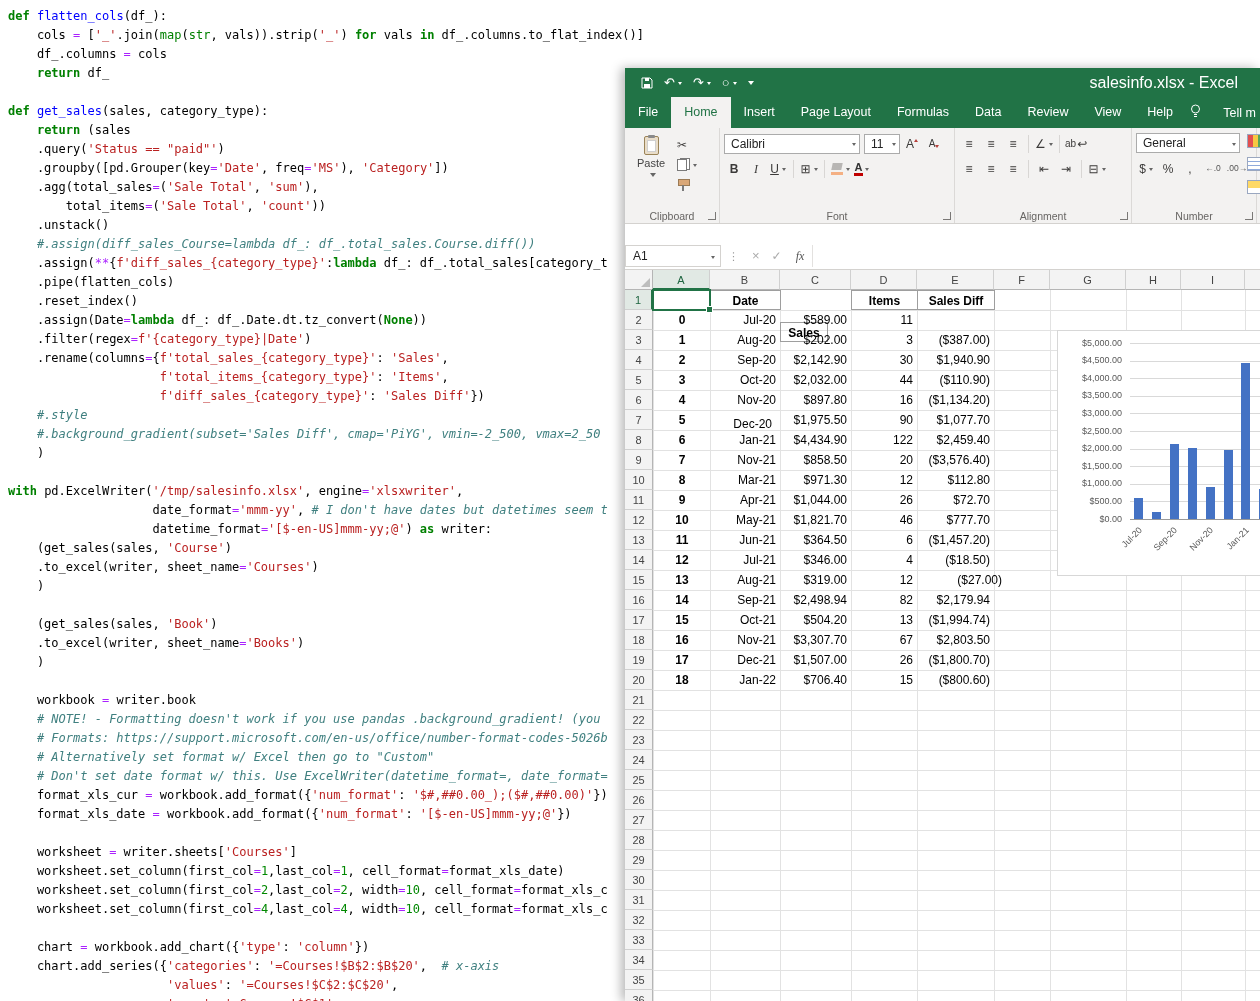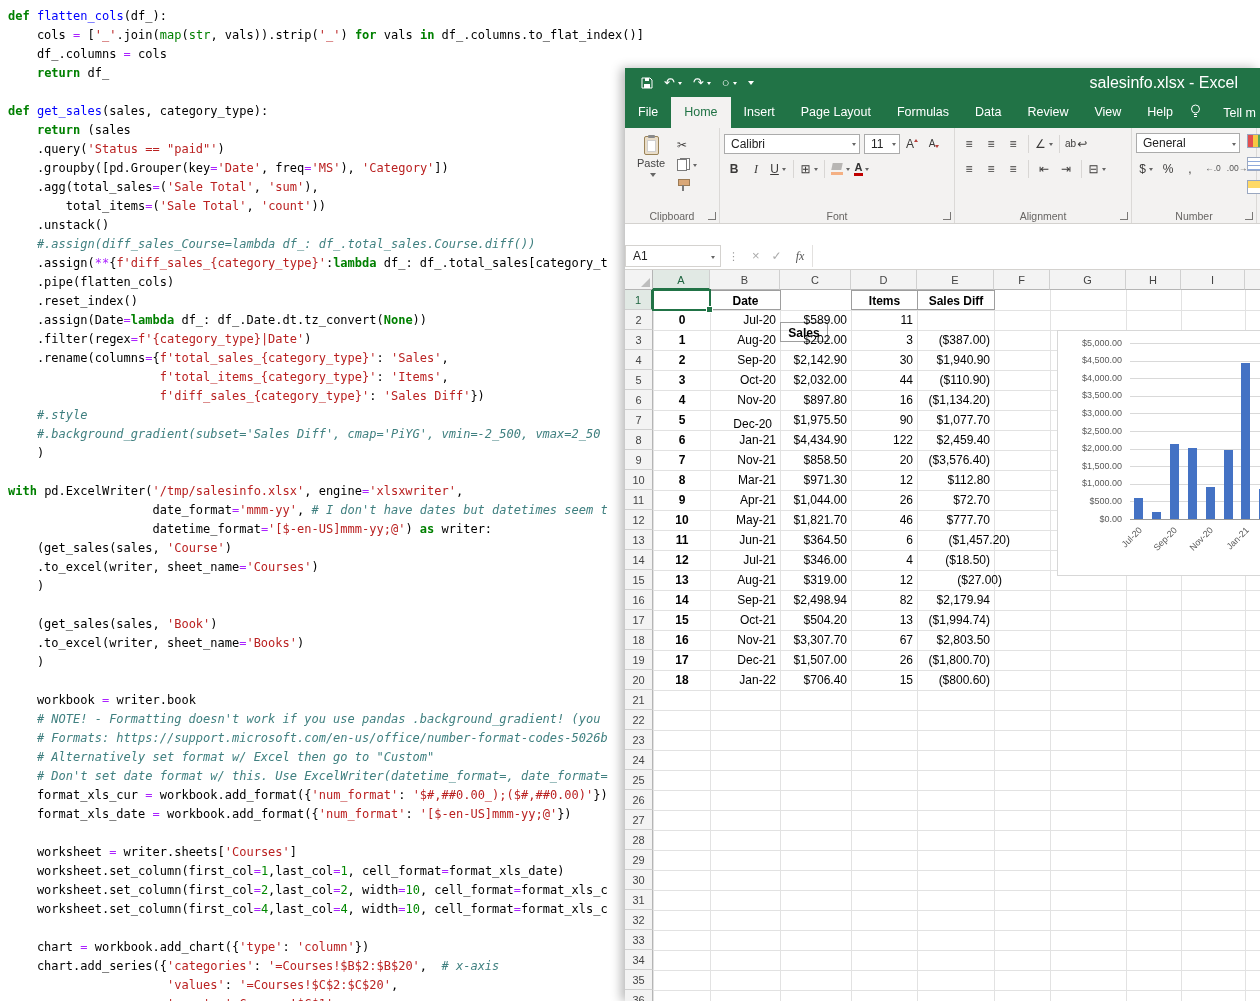--- a/index.html
+++ b/index.html
@@ -455,21 +455,21 @@
         <div class="cell c-right" style="left: 292px; top: 220px; width: 78px;">$72.70</div>
         <div class="cell c-idx" style="left: 28px; top: 240px; width: 58px;">10</div>
         <div class="cell c-right" style="left: 85px; top: 240px; width: 71px;">May-21</div>
         <div class="cell c-right" style="left: 155px; top: 240px; width: 72px;">$1,821.70</div>
         <div class="cell c-right" style="left: 226px; top: 240px; width: 67px;">46</div>
         <div class="cell c-right" style="left: 292px; top: 240px; width: 78px;">$777.70</div>
         <div class="cell c-idx" style="left: 28px; top: 260px; width: 58px;">11</div>
         <div class="cell c-right" style="left: 85px; top: 260px; width: 71px;">Jun-21</div>
         <div class="cell c-right" style="left: 155px; top: 260px; width: 72px;">$364.50</div>
         <div class="cell c-right" style="left: 226px; top: 260px; width: 67px;">6</div>
-        <div class="cell c-right" style="left: 292px; top: 260px; width: 78px; margin-left: 20px;">($1,457.20)</div>
+        <div class="cell c-right" style="left: 292px; top: 260px; width: 78px;">($1,457.20)</div>
         <div class="cell c-idx" style="left: 28px; top: 280px; width: 58px;">12</div>
         <div class="cell c-right" style="left: 85px; top: 280px; width: 71px;">Jul-21</div>
         <div class="cell c-right" style="left: 155px; top: 280px; width: 72px;">$346.00</div>
         <div class="cell c-right" style="left: 226px; top: 280px; width: 67px;">4</div>
         <div class="cell c-right" style="left: 292px; top: 280px; width: 78px;">($18.50)</div>
         <div class="cell c-idx" style="left: 28px; top: 300px; width: 58px;">13</div>
         <div class="cell c-right" style="left: 85px; top: 300px; width: 71px;">Aug-21</div>
         <div class="cell c-right" style="left: 155px; top: 300px; width: 72px;">$319.00</div>
         <div class="cell c-right" style="left: 226px; top: 300px; width: 67px;">12</div>
         <div class="cell c-right" style="left: 292px; top: 300px; width: 90px; text-align: right;">($27.00)</div>

